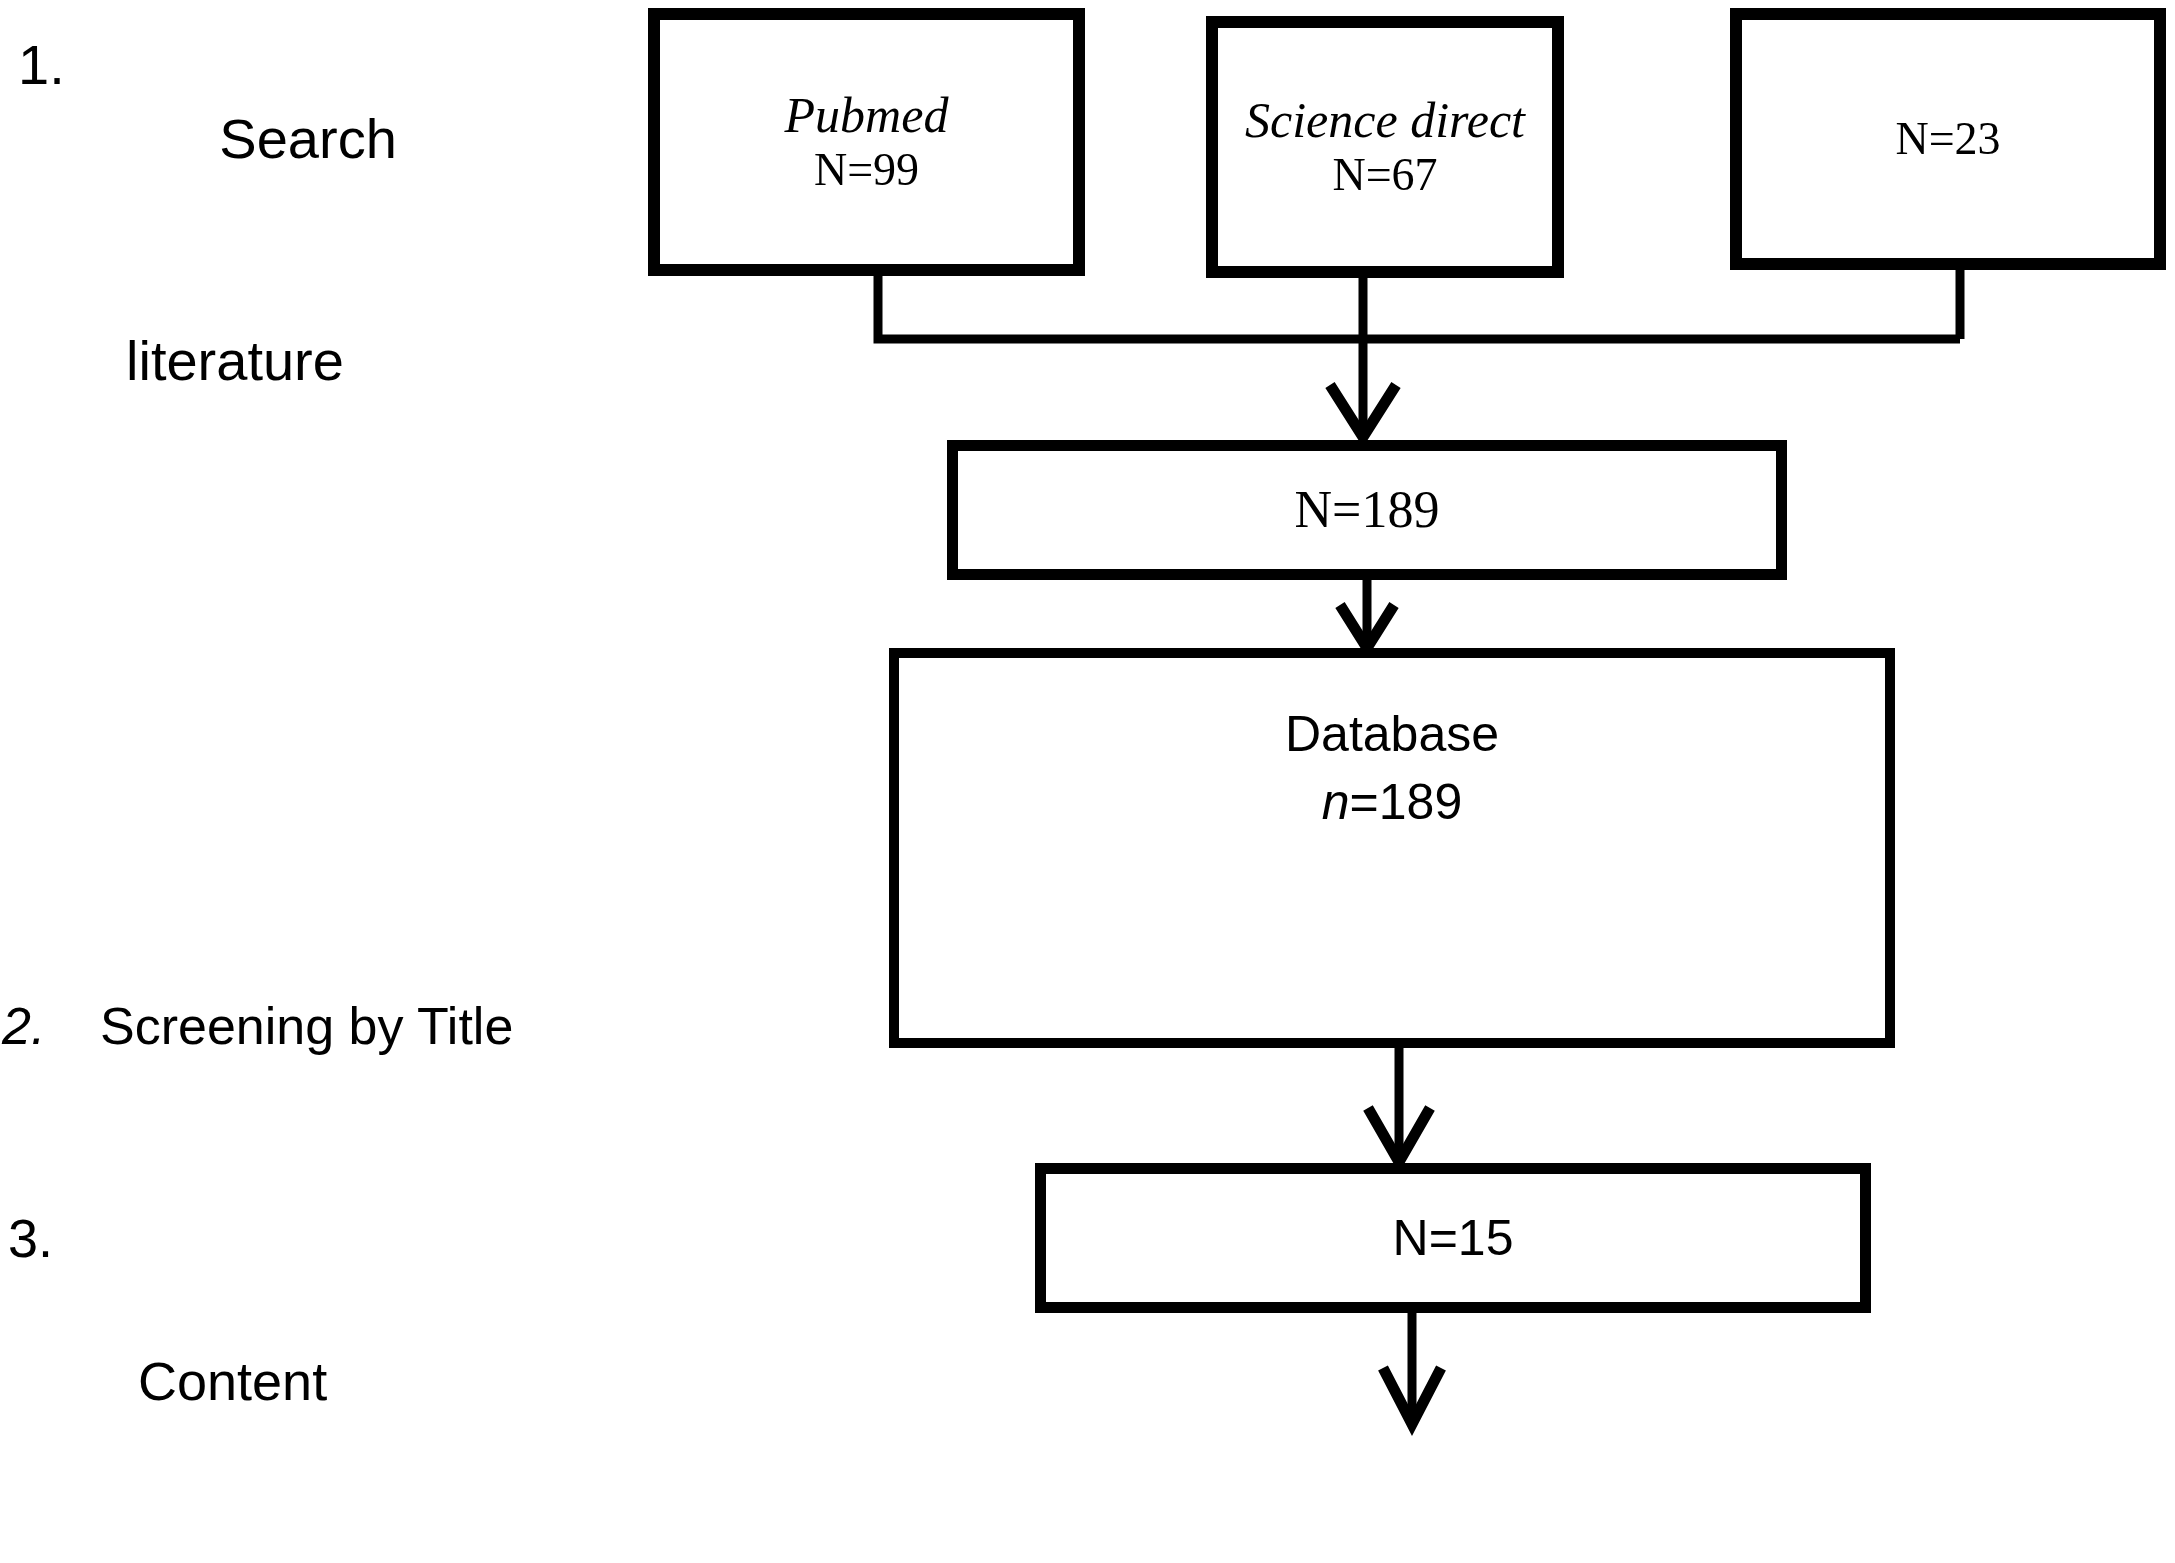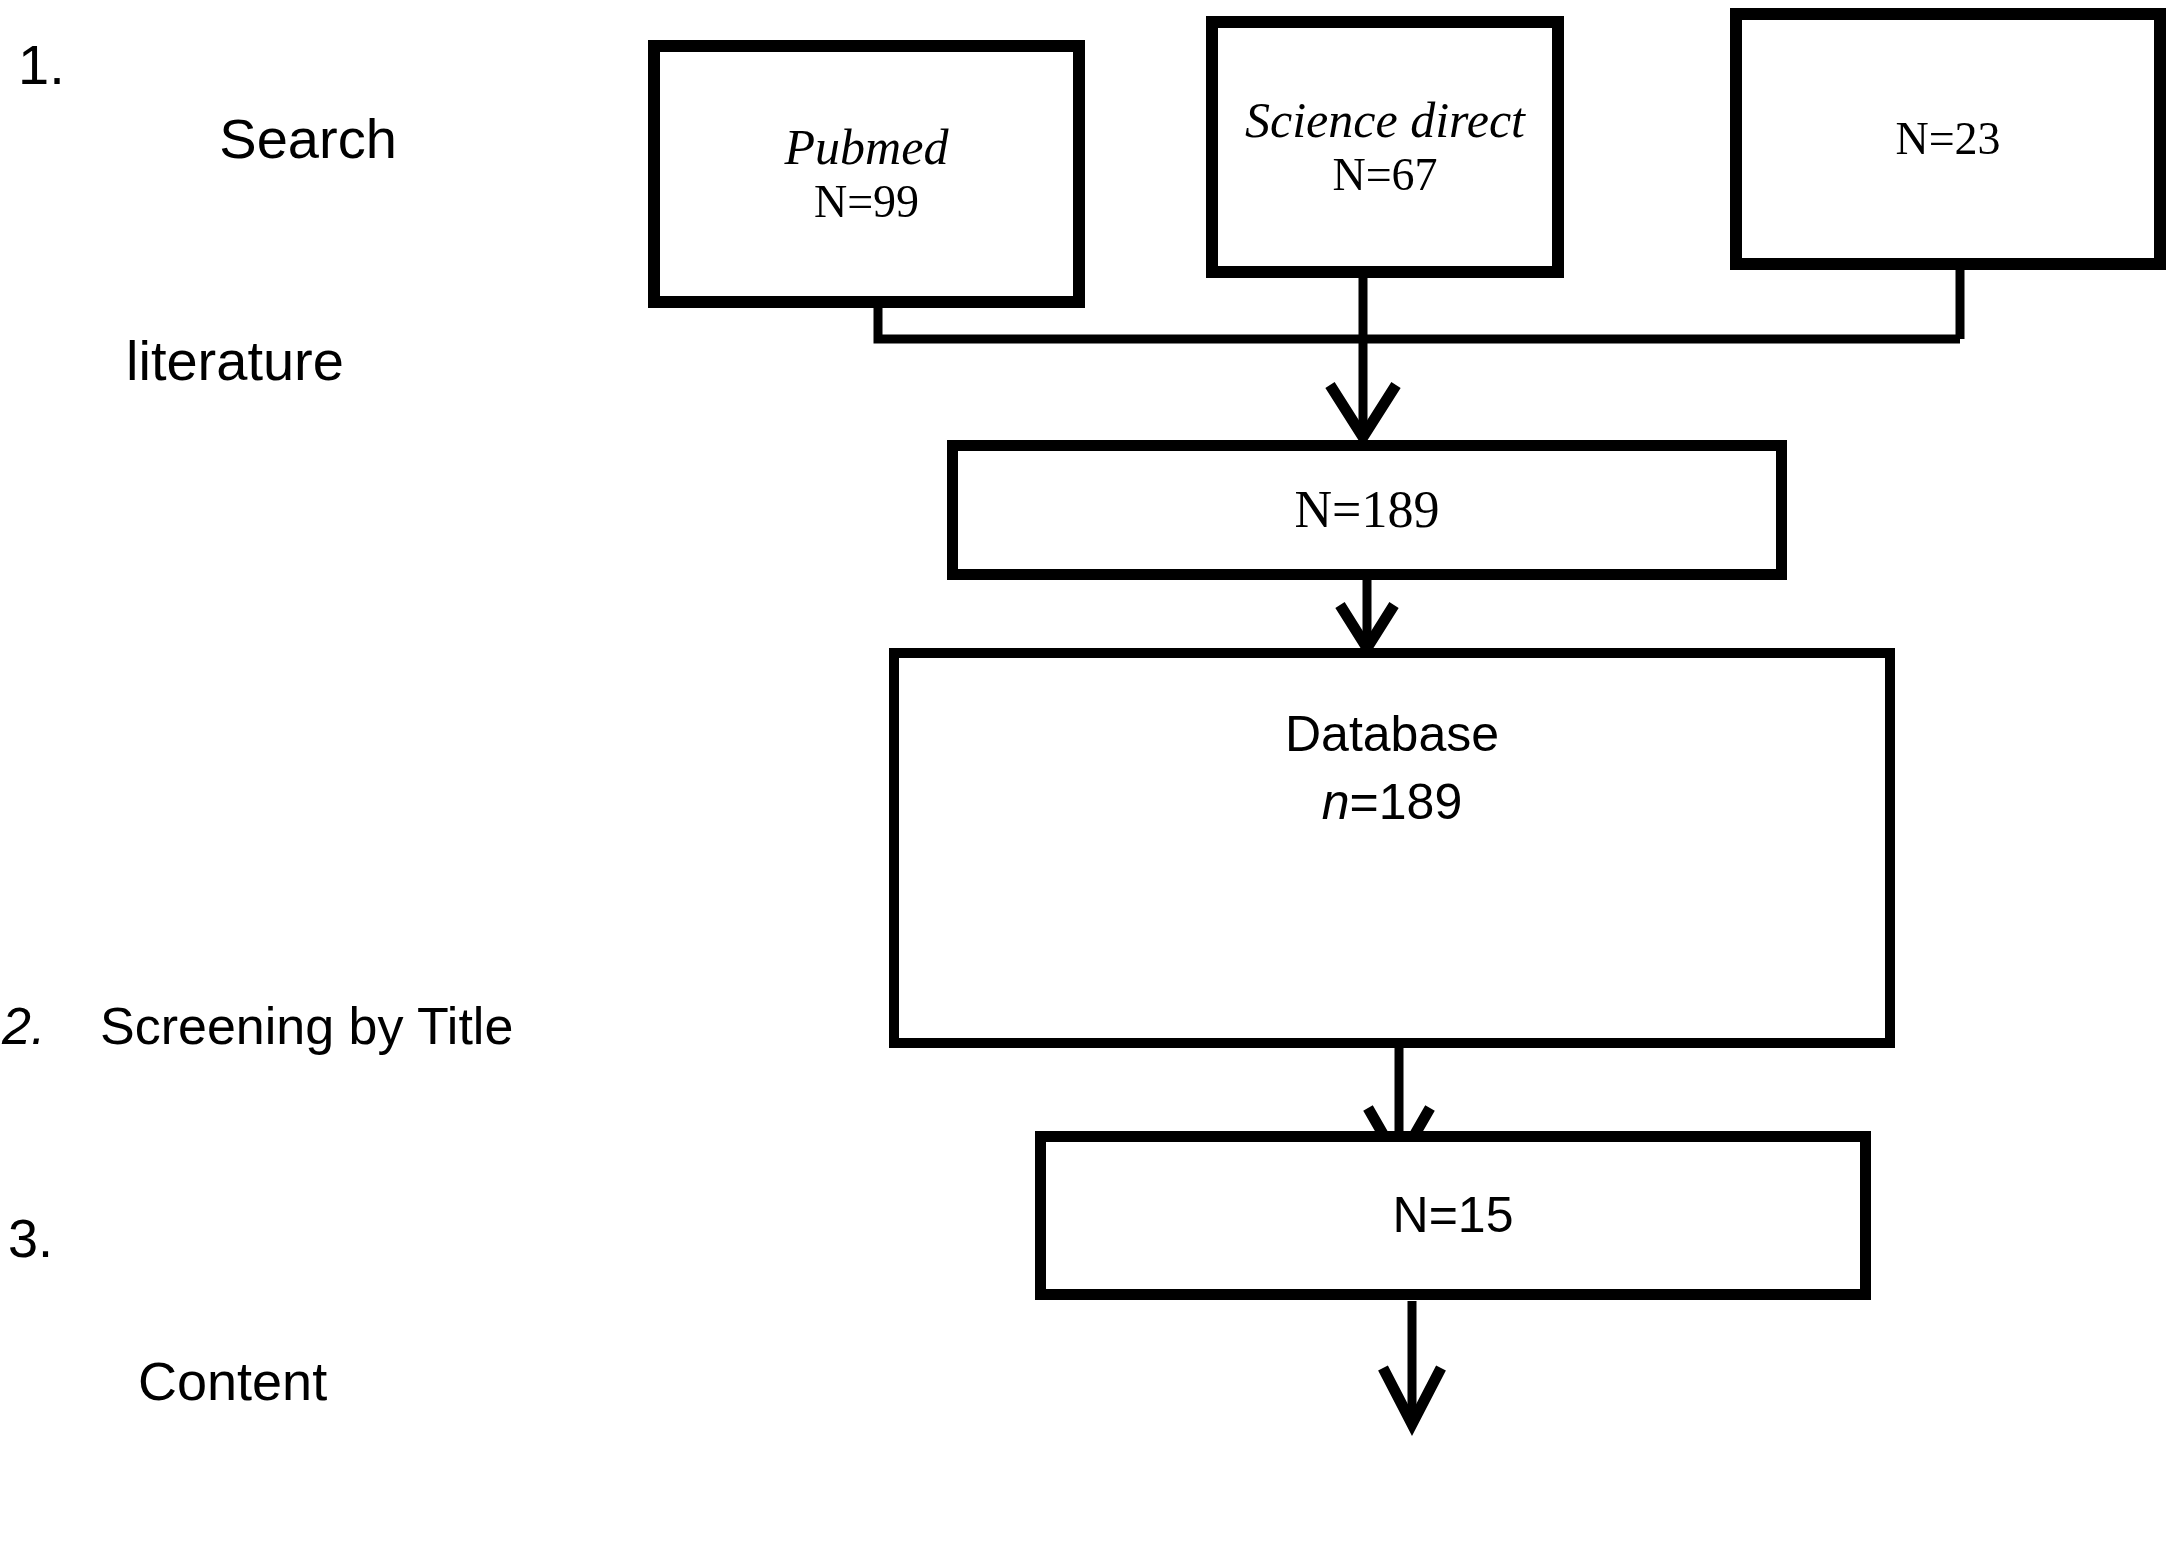--- a/index.html
+++ b/index.html
@@ -71,21 +71,21 @@
     line-height: 1.14;
     white-space: nowrap;
   }
   .src-count {
     font-family: "Liberation Serif", serif;
     font-style: normal;
     font-size: 46px;
     line-height: 1.14;
   }
 
-  #box-pubmed        { left: 648px;  top: 8px;  width: 437px; height: 268px; margin-top: 32px; }
+  #box-pubmed        { left: 648px;  top: 8px;  width: 437px; height: 268px; }
   #box-sciencedirect { left: 1178px; top: 16px;  width: 358px; height: 262px; margin-left: 28px; }
   #box-googlescholar { left: 1730px; top: 8px;  width: 436px; height: 262px; }
 
   #box-total { left: 947px; top: 440px; width: 840px; height: 140px; }
   #box-total .box-text {
     font-family: "Liberation Serif", serif;
     font-size: 52px;
     line-height: 1.1;
   }
 
@@ -104,21 +104,21 @@
     max-width: 760px;
     margin-top: 6px;
   }
   #box-database .db-count {
     font-size: 50px;
     line-height: 1.2;
     margin-top: 8px;
   }
   #box-database .db-count .italic-n { font-style: italic; }
 
-  #box-screened-title   { left: 1035px; top: 1131px; width: 836px; height: 169px; }
+  #box-screened-title   { left: 1035px; top: 1163px; width: 836px; height: 150px; }
   #box-screened-content { left: 1008px; top: 1425px; width: 838px; height: 134px; }
   .sans-count {
     font-family: "Liberation Sans", sans-serif;
     font-size: 50px;
     line-height: 1.1;
   }
 
   
   .connector-svg {
     position: absolute;

